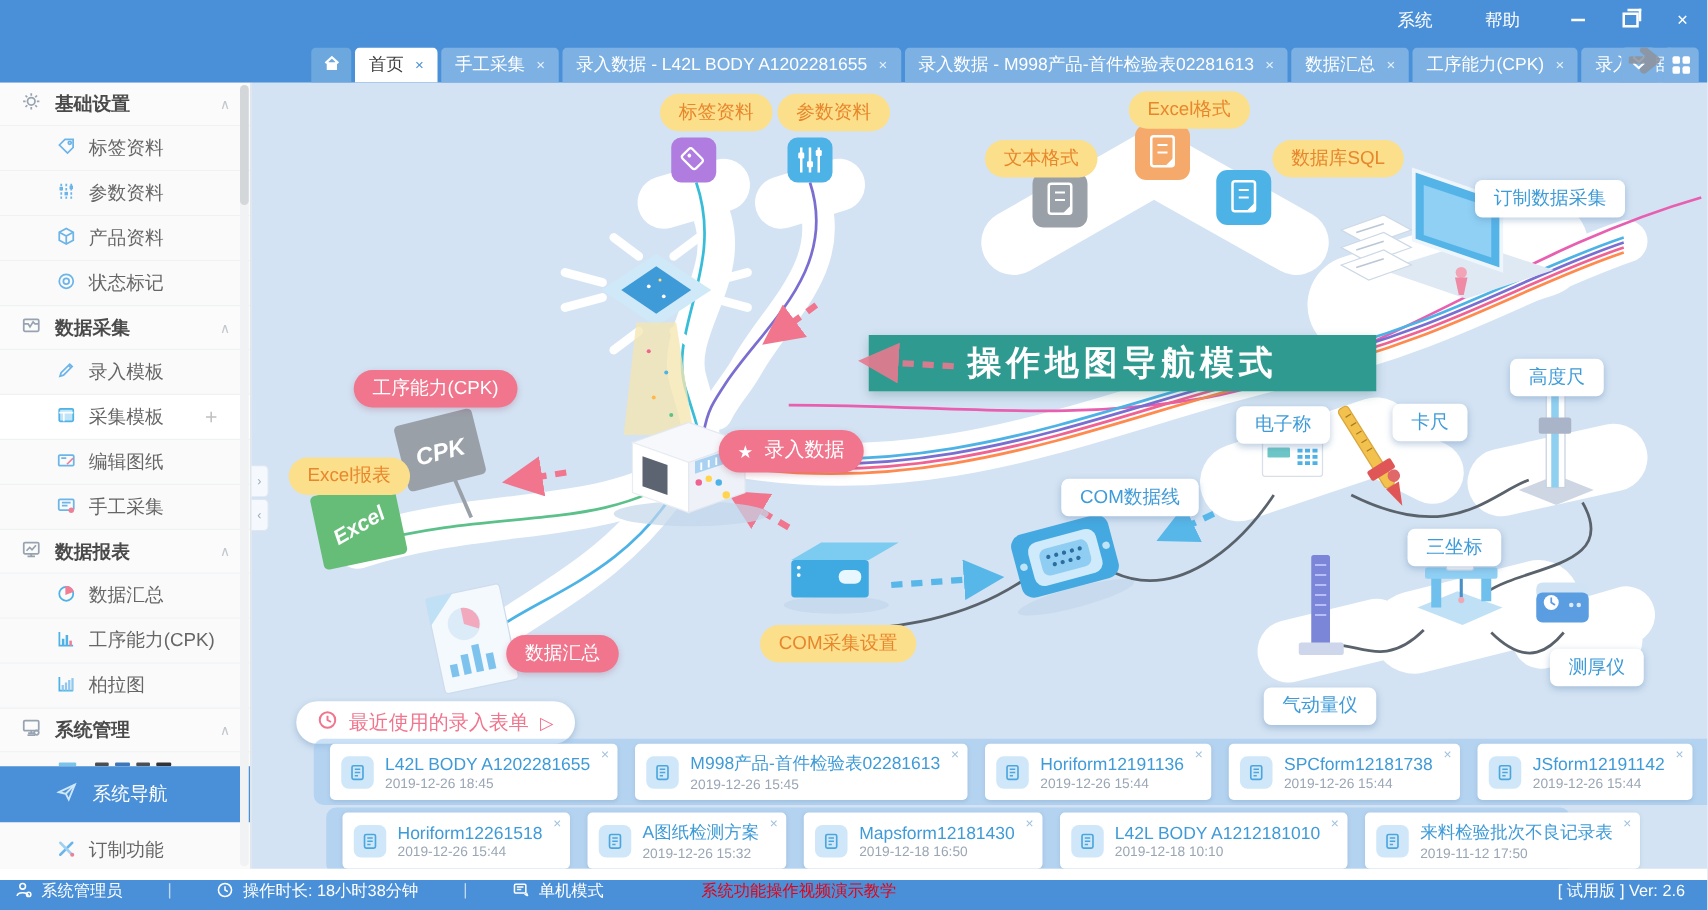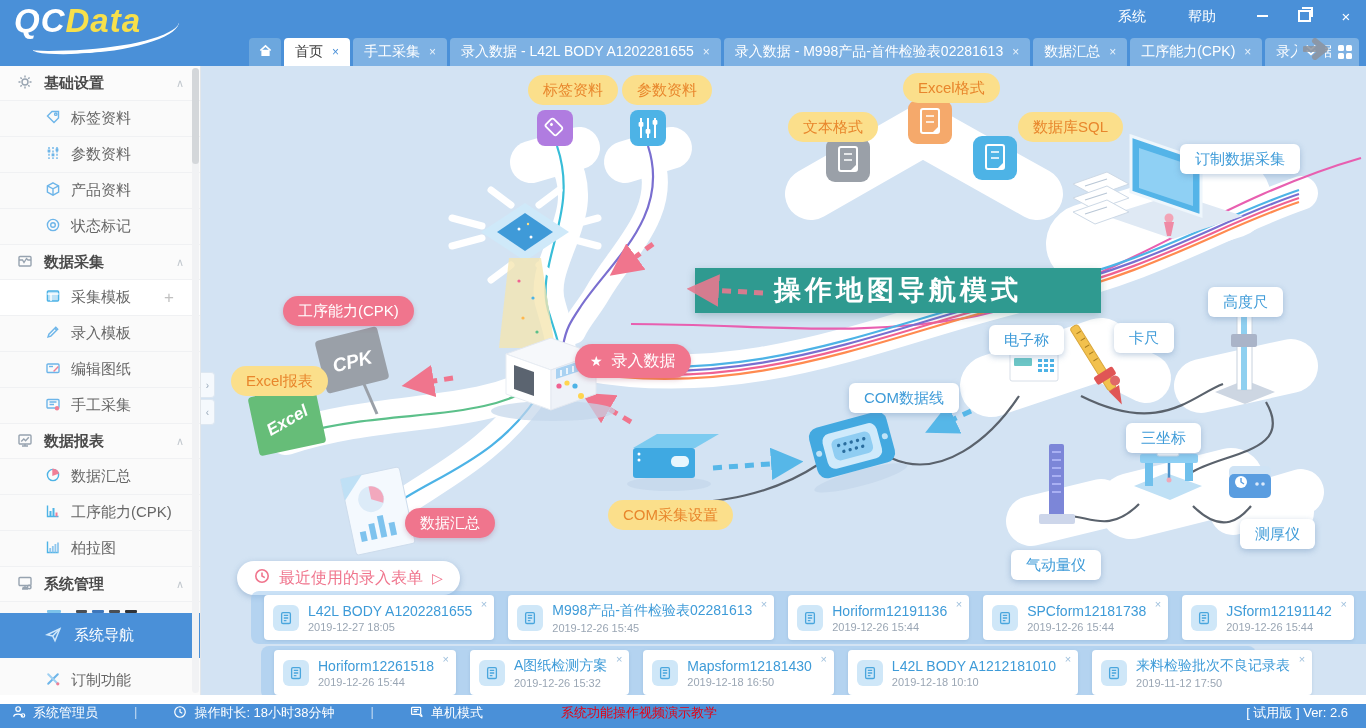--- a/index.html
+++ b/index.html
@@ -84,24 +84,20 @@
   .statusbar .pipe{color:rgba(255,255,255,.65);margin:0 22px;}
   .statusbar .tutorial{color:#e60012;margin-left:64px;cursor:pointer;}
   .statusbar .ver{margin-left:auto;margin-right:6px;}
 </style>
 </head>
 <body>
 
 <div class="stage">
 
   <div class="titlebar">
-    <div class="logo">
-      <span class="qc">QC</span><span class="data">Data</span>
-      <div class="swoosh"></div>
-    </div>
     <div class="menus">
       <span>系统</span>
       <span>帮助</span>
     </div>
     <div class="winbtns">
       <span class="wb wb-min">
           <i></i>
         </span>
       <span class="wb wb-max">
           <i></i>
@@ -208,34 +204,34 @@
     </div>
 
     <div class="srow sec">
       <span class="ic"><svg width="16" height="16" viewBox="0 0 16 16" fill="none" stroke="#97a3b0" stroke-width="1.4">
             <rect x="2" y="3.5" width="12" height="9.5" rx="1"></rect>
             <path d="M2,7 H5.5 L7,9.5 L9.5,5.5 L11,7 H14"></path>
           </svg></span>
       <span>数据采集</span>
       <span class="chev">∧</span>
     </div>
+    <div class="srow item">
+      <span class="ic"><svg width="16" height="16" viewBox="0 0 16 16" fill="none" stroke="#6db5e9" stroke-width="1.4">
+            <path d="M3,13 L3.9,10.2 L10.8,3.3 L12.7,5.2 L5.8,12.1 Z"></path>
+            <path d="M9.8,4.3 L11.7,6.2"></path>
+          </svg></span>
+      <span>录入模板</span>
+    </div>
     <div class="srow item hl">
       <span class="ic"><svg width="16" height="16" viewBox="0 0 16 16" fill="none" stroke="#4db3e6" stroke-width="1.4">
             <rect x="2.4" y="3" width="11.2" height="10" rx="1" fill="#bfe3f7"></rect>
             <path d="M2.4,6 H13.6 M6,6 V13" stroke="#fff"></path>
           </svg></span>
       <span>采集模板</span>
       <span class="plus">+</span>
-    </div>
-    <div class="srow item">
-      <span class="ic"><svg width="16" height="16" viewBox="0 0 16 16" fill="none" stroke="#6db5e9" stroke-width="1.4">
-            <path d="M3,13 L3.9,10.2 L10.8,3.3 L12.7,5.2 L5.8,12.1 Z"></path>
-            <path d="M9.8,4.3 L11.7,6.2"></path>
-          </svg></span>
-      <span>录入模板</span>
     </div>
     <div class="srow item">
       <span class="ic"><svg width="16" height="16" viewBox="0 0 16 16" fill="none" stroke="#6db5e9" stroke-width="1.4">
             <rect x="2" y="4" width="12" height="8.5" rx="1"></rect>
             <path d="M4,6.5 H8"></path>
             <path d="M8.6,11.4 L13.4,6.6" stroke="#f07f96"></path>
           </svg></span>
       <span>编辑图纸</span>
     </div>
     <div class="srow item">
@@ -624,21 +620,21 @@
     <div class="crow crow1">
       <div class="card">
         <span class="cico">
             <svg width="14" height="14" viewBox="0 0 16 16" fill="none" stroke="#4aa6dd" stroke-width="1.5">
               <rect x="3" y="1.8" width="10" height="12.5" rx="1.5"></rect>
               <path d="M5.5,5 H10.5 M5.5,8 H10.5 M5.5,11 H8.5"></path>
             </svg>
           </span>
         <div>
             <div class="t">L42L BODY A1202281655</div>
-            <div class="d">2019-12-27 18:05</div>
+            <div class="d">2019-12-26 18:45</div>
           </div>
         <span class="cx">×</span>
       </div>
       <div class="card">
         <span class="cico">
             <svg width="14" height="14" viewBox="0 0 16 16" fill="none" stroke="#4aa6dd" stroke-width="1.5">
               <rect x="3" y="1.8" width="10" height="12.5" rx="1.5"></rect>
               <path d="M5.5,5 H10.5 M5.5,8 H10.5 M5.5,11 H8.5"></path>
             </svg>
           </span>

